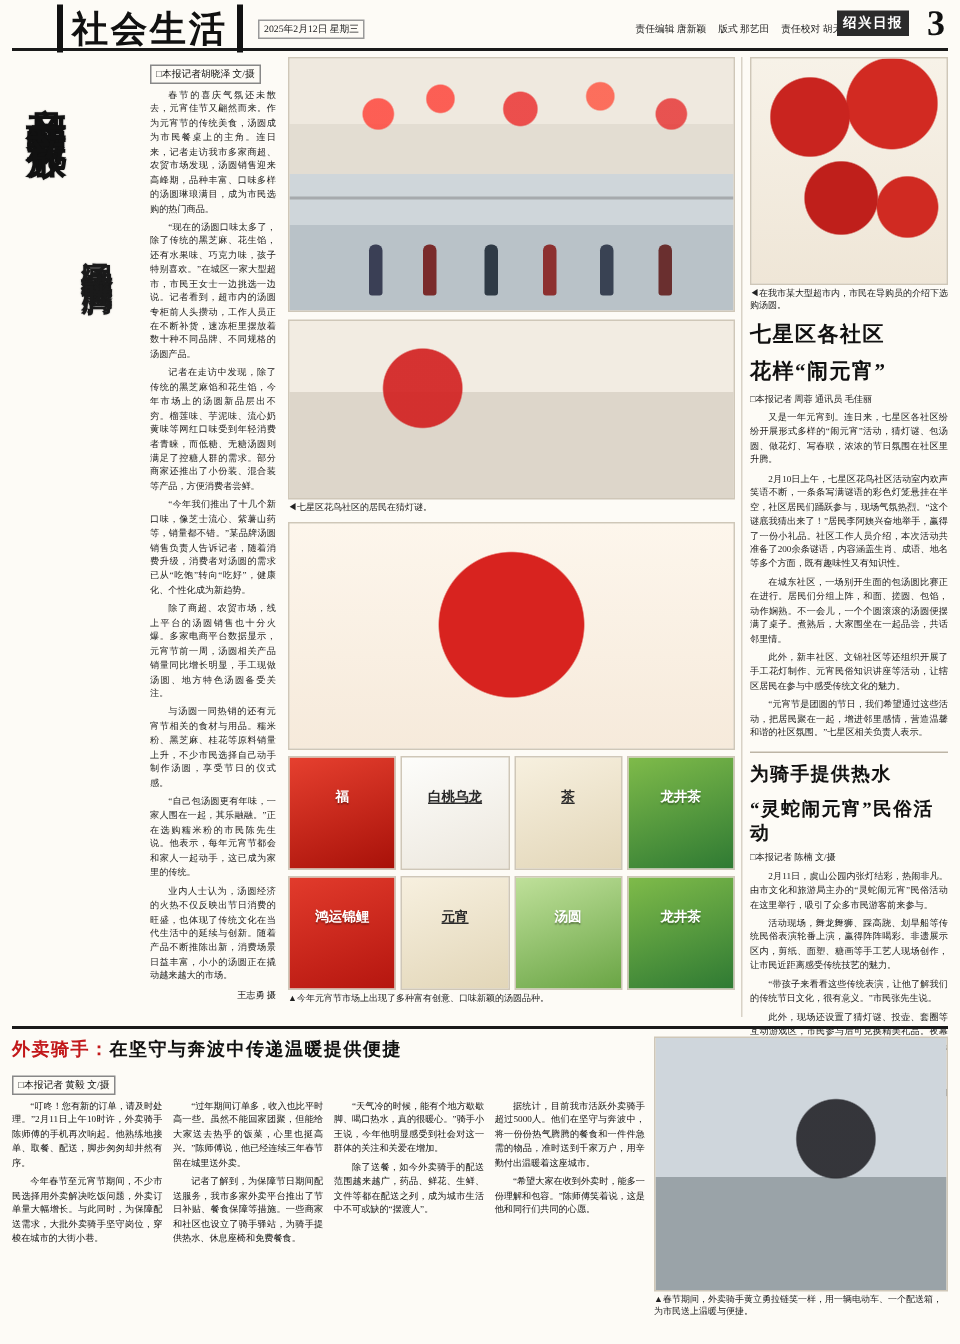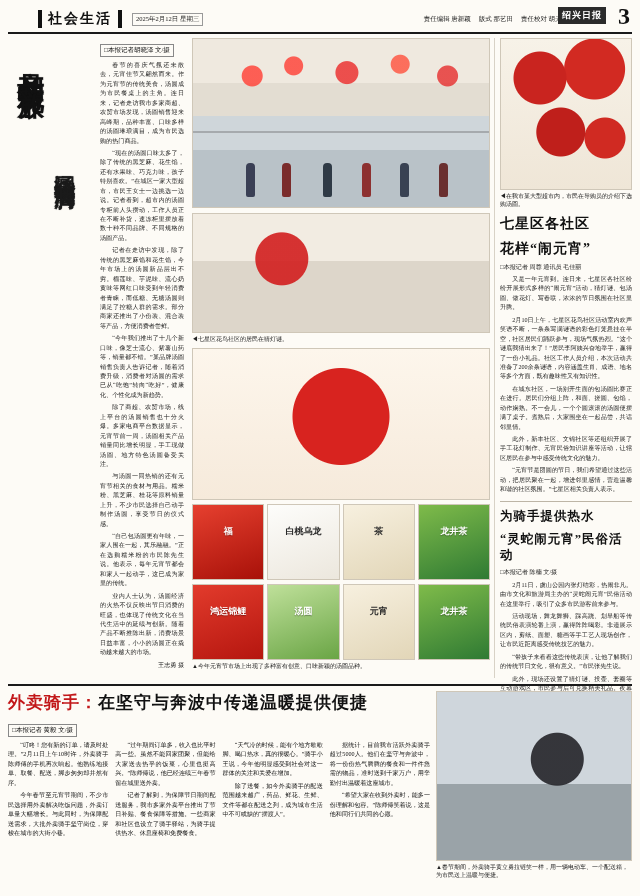--- a/index.html
+++ b/index.html
@@ -20,21 +20,21 @@
   
   .masthead{
     position:relative;
     height:26px;
     border-bottom:2px solid #1a1a1a;
     display:flex;align-items:center;
   }
   .section-title{
     font-family:"Liberation Serif", serif;
     font-weight:bold;
-    font-size:14px;
+    font-size:24px;
     letter-spacing:2px;
     padding:0 6px;
     border-left:4px solid #111;
     border-right:4px solid #111;
     margin-left:30px;
   }
   .mast-date{
     font-size:6.5px;
     margin-left:10px;
     color:#222;
@@ -162,21 +162,21 @@
   .pkg.red{background:linear-gradient(160deg,#e23b2c,#b5160f);}
   .pkg.redfu{background:linear-gradient(160deg,#e6402f,#a81109);}
   .pkg.white{background:linear-gradient(160deg,#fdfdfb,#ece7dd);}
   .pkg.green{background:linear-gradient(160deg,#7fbb4a,#2f7a33);}
   .pkg.lightgreen{background:linear-gradient(160deg,#bfe09a,#6aa545);}
   .pkg.cream{background:linear-gradient(160deg,#f7f0df,#e2d6b8);}
   .pkg-label{
     color:#fff;font-size:9px;text-align:center;padding-top:20px;
     font-weight:bold;text-shadow:0 1px 1px rgba(0,0,0,.35);
   }
-  .pkg-label.dark{color:#2a2a2a;text-shadow:none;}
+  .pkg-label.dark{color:#2a2a2a;text-shadow:none;text-decoration:underline;}
 
   
   .rhead{
     text-align:left;
     font-weight:bold;
     font-size:14px;
     line-height:1.35;
     margin:6px 0 4px 0;
     letter-spacing:1px;
   }
@@ -187,21 +187,21 @@
   .bottom{
     border-top:2px solid #1a1a1a;
     margin-top:6px;
     padding-top:5px;
     height:204px;
     display:flex;
   }
   .bottom-left{flex:1;padding-right:6px;}
   .bottom-right{width:196px;flex:none;}
   .bhead{
-    font-size:17px;font-weight:bold;letter-spacing:1px;margin-bottom:4px;
+    font-size:12px;font-weight:bold;letter-spacing:1px;margin-bottom:4px;
   }
   .bhead .lead{color:#c2181a;}
   .bcols{column-count:4;column-gap:7px;font-size:6.1px;line-height:1.55;text-align:justify;}
   .bcols p{margin:0 0 3px 0;text-indent:2em;}
   .ph-rider{
     height:168px;
     background:
       radial-gradient(circle at 62% 40%, rgba(40,40,45,.92) 0 26px, transparent 27px),
       linear-gradient(#cfd6dc 0 55%, #9aa3a8 55% 100%);
   }
@@ -274,25 +274,25 @@
             <div class="pkg-label dark">茶</div>
           </div>
         <div class="pkg green">
             <div class="pkg-label">龙井茶</div>
           </div>
       </div>
       <div class="pkg-row">
         <div class="pkg red">
             <div class="pkg-label">鸿运锦鲤</div>
           </div>
+        <div class="pkg cream">
+            <div class="pkg-label dark">元宵</div>
+          </div>
         <div class="pkg lightgreen">
             <div class="pkg-label">汤圆</div>
-          </div>
-        <div class="pkg cream">
-            <div class="pkg-label dark">元宵</div>
           </div>
         <div class="pkg green">
             <div class="pkg-label">龙井茶</div>
           </div>
       </div>
       <div class="cap">▲今年元宵节市场上出现了多种富有创意、口味新颖的汤圆品种。</div>
     </div>
 
     <div class="col-right">
       <div class="photo ph-lanterns-top"></div>

